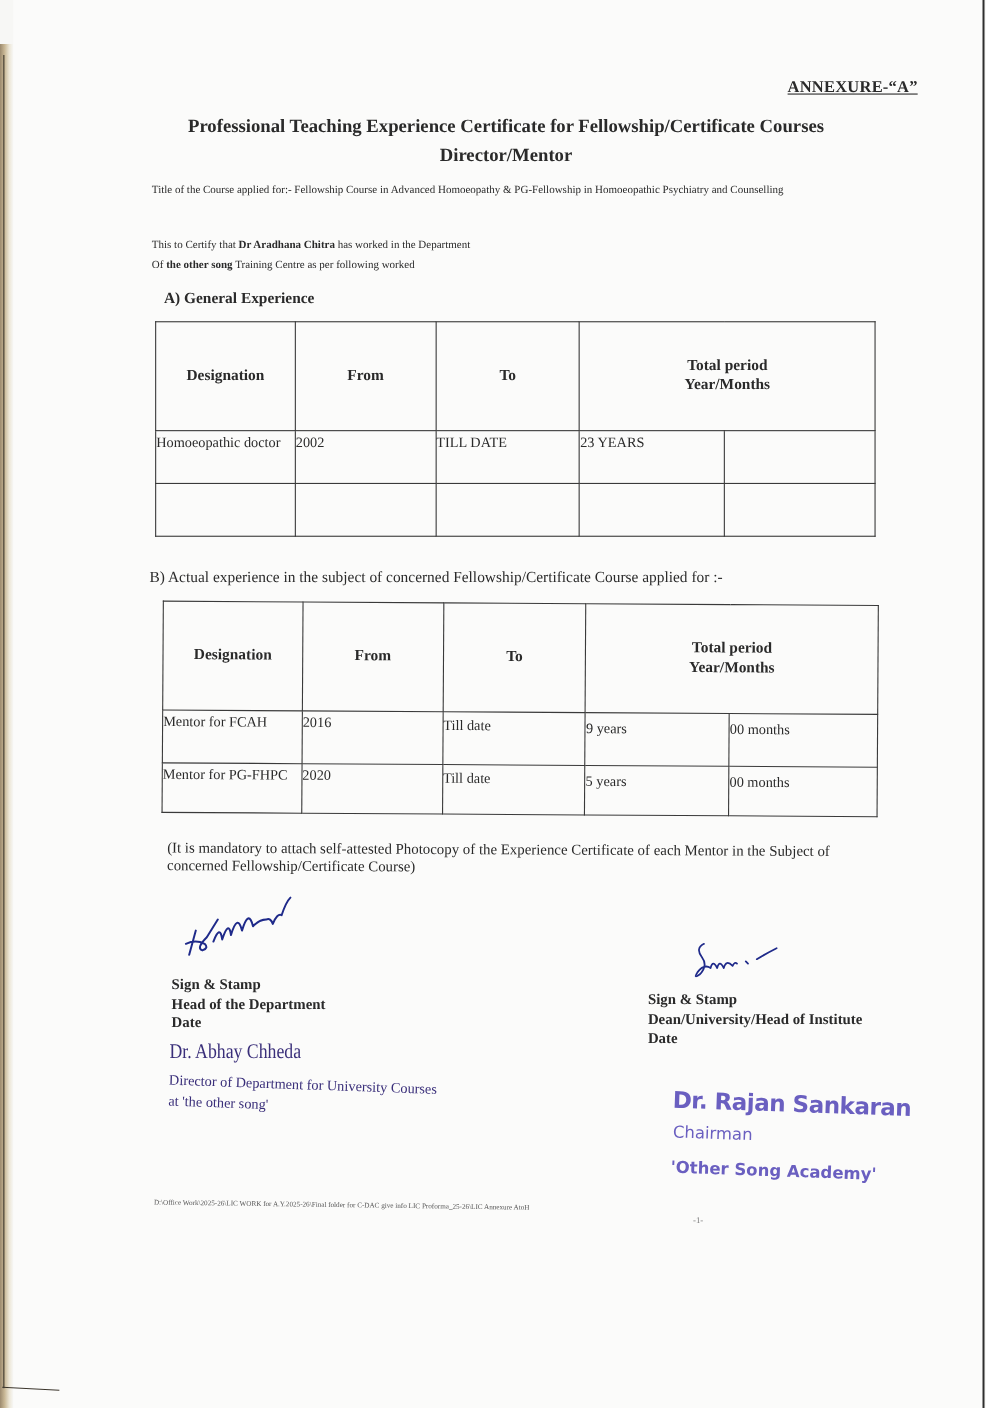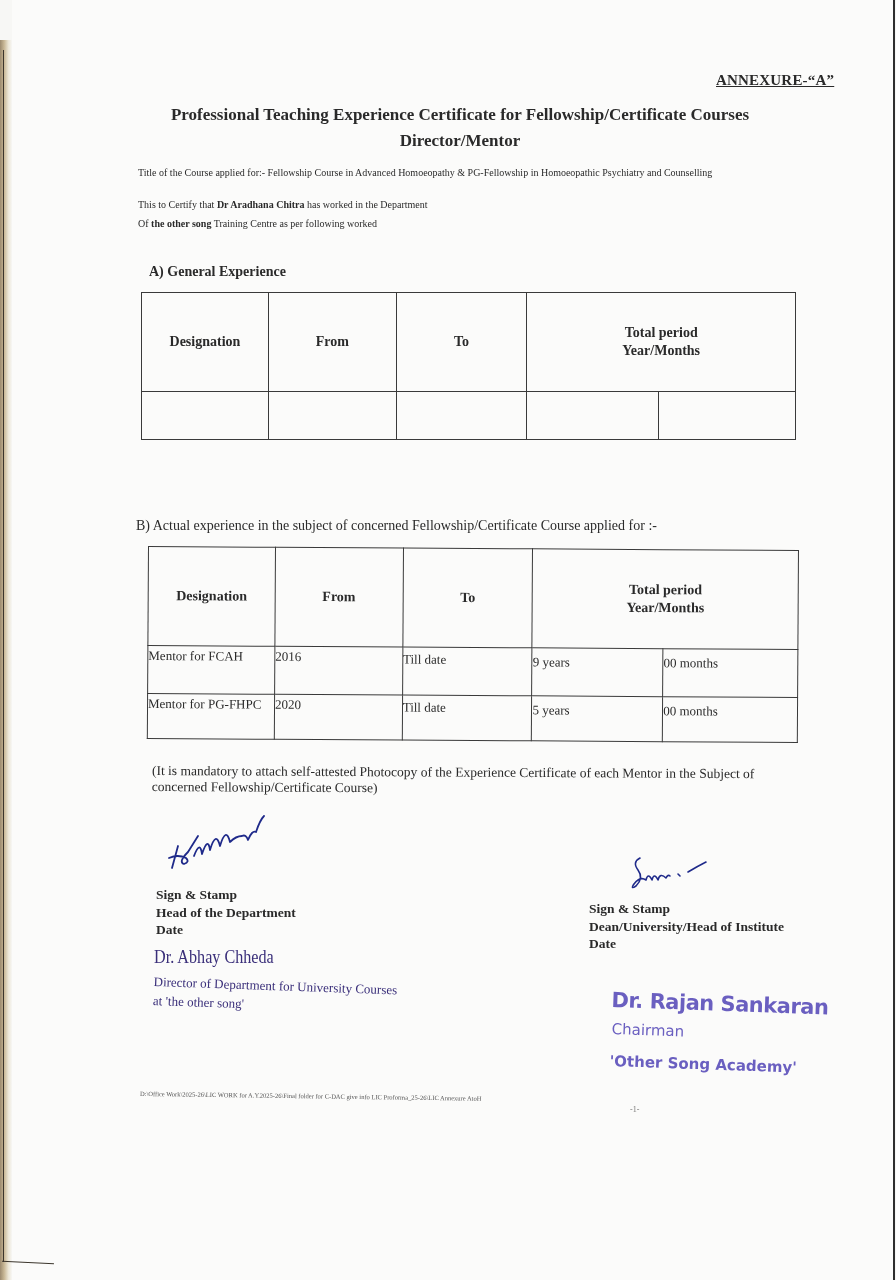--- a/index.html
+++ b/index.html
@@ -30,21 +30,21 @@
     left:716px; top:72px; font-size:15px; font-weight:bold; text-decoration:underline; letter-spacing:0.2px;
   }
   .title-main {
     left:100px; top:104px; width:720px; text-align:center; font-size:17px; font-weight:bold; line-height:21px;
   }
   .title-sub {
     left:100px; top:131px; width:720px; text-align:center; font-size:17px; font-weight:bold;
   }
   .para { font-size:10px; line-height:19px; }
   .p-course { left:138px; top:163px; width:640px; }
-  .p-cert { left:138px; top:195px; width:640px; }
+  .p-cert { left:138px; top:213px; width:640px; }
   .section-a { left:128px; top:264px; font-size:14px; font-weight:bold;margin-left:21px; }
   .section-b { left:136px; top:518px; font-size:14px; font-weight:normal; }
 
   table.exp {
     position:absolute; border-collapse:collapse; font-size:13px;
   }
   table.exp td, table.exp th {
     border:1px solid #3a3a3a; padding:0; vertical-align:top; text-align:left; font-weight:normal;
   }
   table.exp th {
@@ -102,20 +102,27 @@
       <tr style="height:99px">
     <th>Designation</th>
     <th>From</th>
     <th>To</th>
     <th colspan="2">
       <span>Total period</span><br>
       <span>Year/Months</span>
     </th>
   </tr>
   <tr style="height:48px">
+    <td>Homoeopathic doctor</td>
+    <td>2002</td>
+    <td>TILL DATE</td>
+    <td>23 YEARS</td>
+    <td></td>
+  </tr>
+  <tr style="height:48px">
     <td></td>
     <td></td>
     <td></td>
     <td></td>
     <td></td>
   </tr>
 </tbody>
   </table>
 
 <div class="abs section-b">B)  Actual experience in the subject of concerned Fellowship/Certificate Course applied for :-</div>

